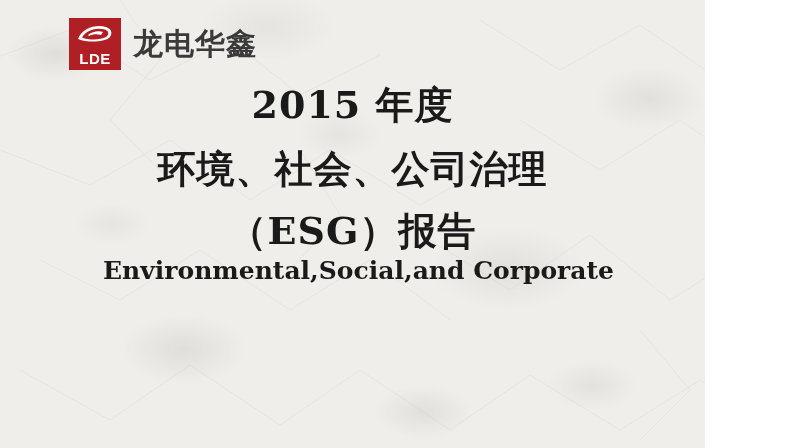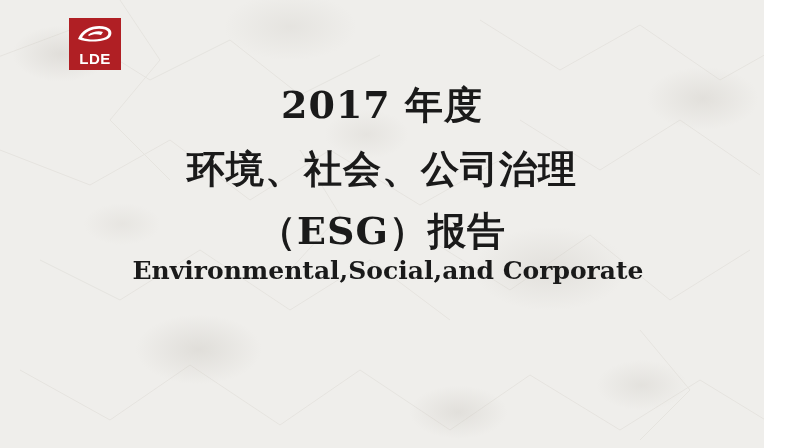--- a/index.html
+++ b/index.html
@@ -7,21 +7,21 @@
     padding: 0;
   }
   body {
     width: 797px;
     height: 448px;
     overflow: hidden;
     font-family: "Liberation Serif", serif;
   }
   .slide {
     position: relative;
-    width: 764px;
+    width: 705px;
     height: 448px;
     background-color: #0ea5e9;
     overflow: hidden;
   }
   
   .texture {
     position: absolute;
     inset: 0;
     background-color: #efeeeb;
     background-image:
@@ -146,21 +146,22 @@
 
   <div class="logo-block">
     <div class="logo-mark">
       <svg class="swoosh" viewBox="0 0 38 19">
         <path d="M2 15 C6 4, 20 0, 30 3 C36 5, 37 10, 33 14 C28 18, 12 19, 2 15 Z" fill="#ffffff"></path>
         <path d="M6 13.5 C10 6, 21 3, 29 5.5 C33 7, 33.5 10.5, 30 13 C25 16, 13 16.5, 6 13.5 Z" fill="#b01f24"></path>
         <path d="M12 11 C16 7.5, 23 6.5, 27 8 L25 11 C21 9.8, 16 10.2, 13 12 Z" fill="#ffffff"></path>
       </svg>
       <div class="lde">LDE</div>
     </div>
+    <div class="logo-text">龙电华鑫</div>
   </div>
 
   <div class="title-area">
-    <div class="title-cn l1">2017 年度</div>
+    <div class="title-cn l1">2015 年度</div>
     <div class="title-cn l2">环境、社会、公司治理</div>
     <div class="title-cn l3">（ESG）报告</div>
     <div class="subtitle-en">Environmental,Social,and Corporate</div>
   </div>
 </div>
 
 </body></html>

